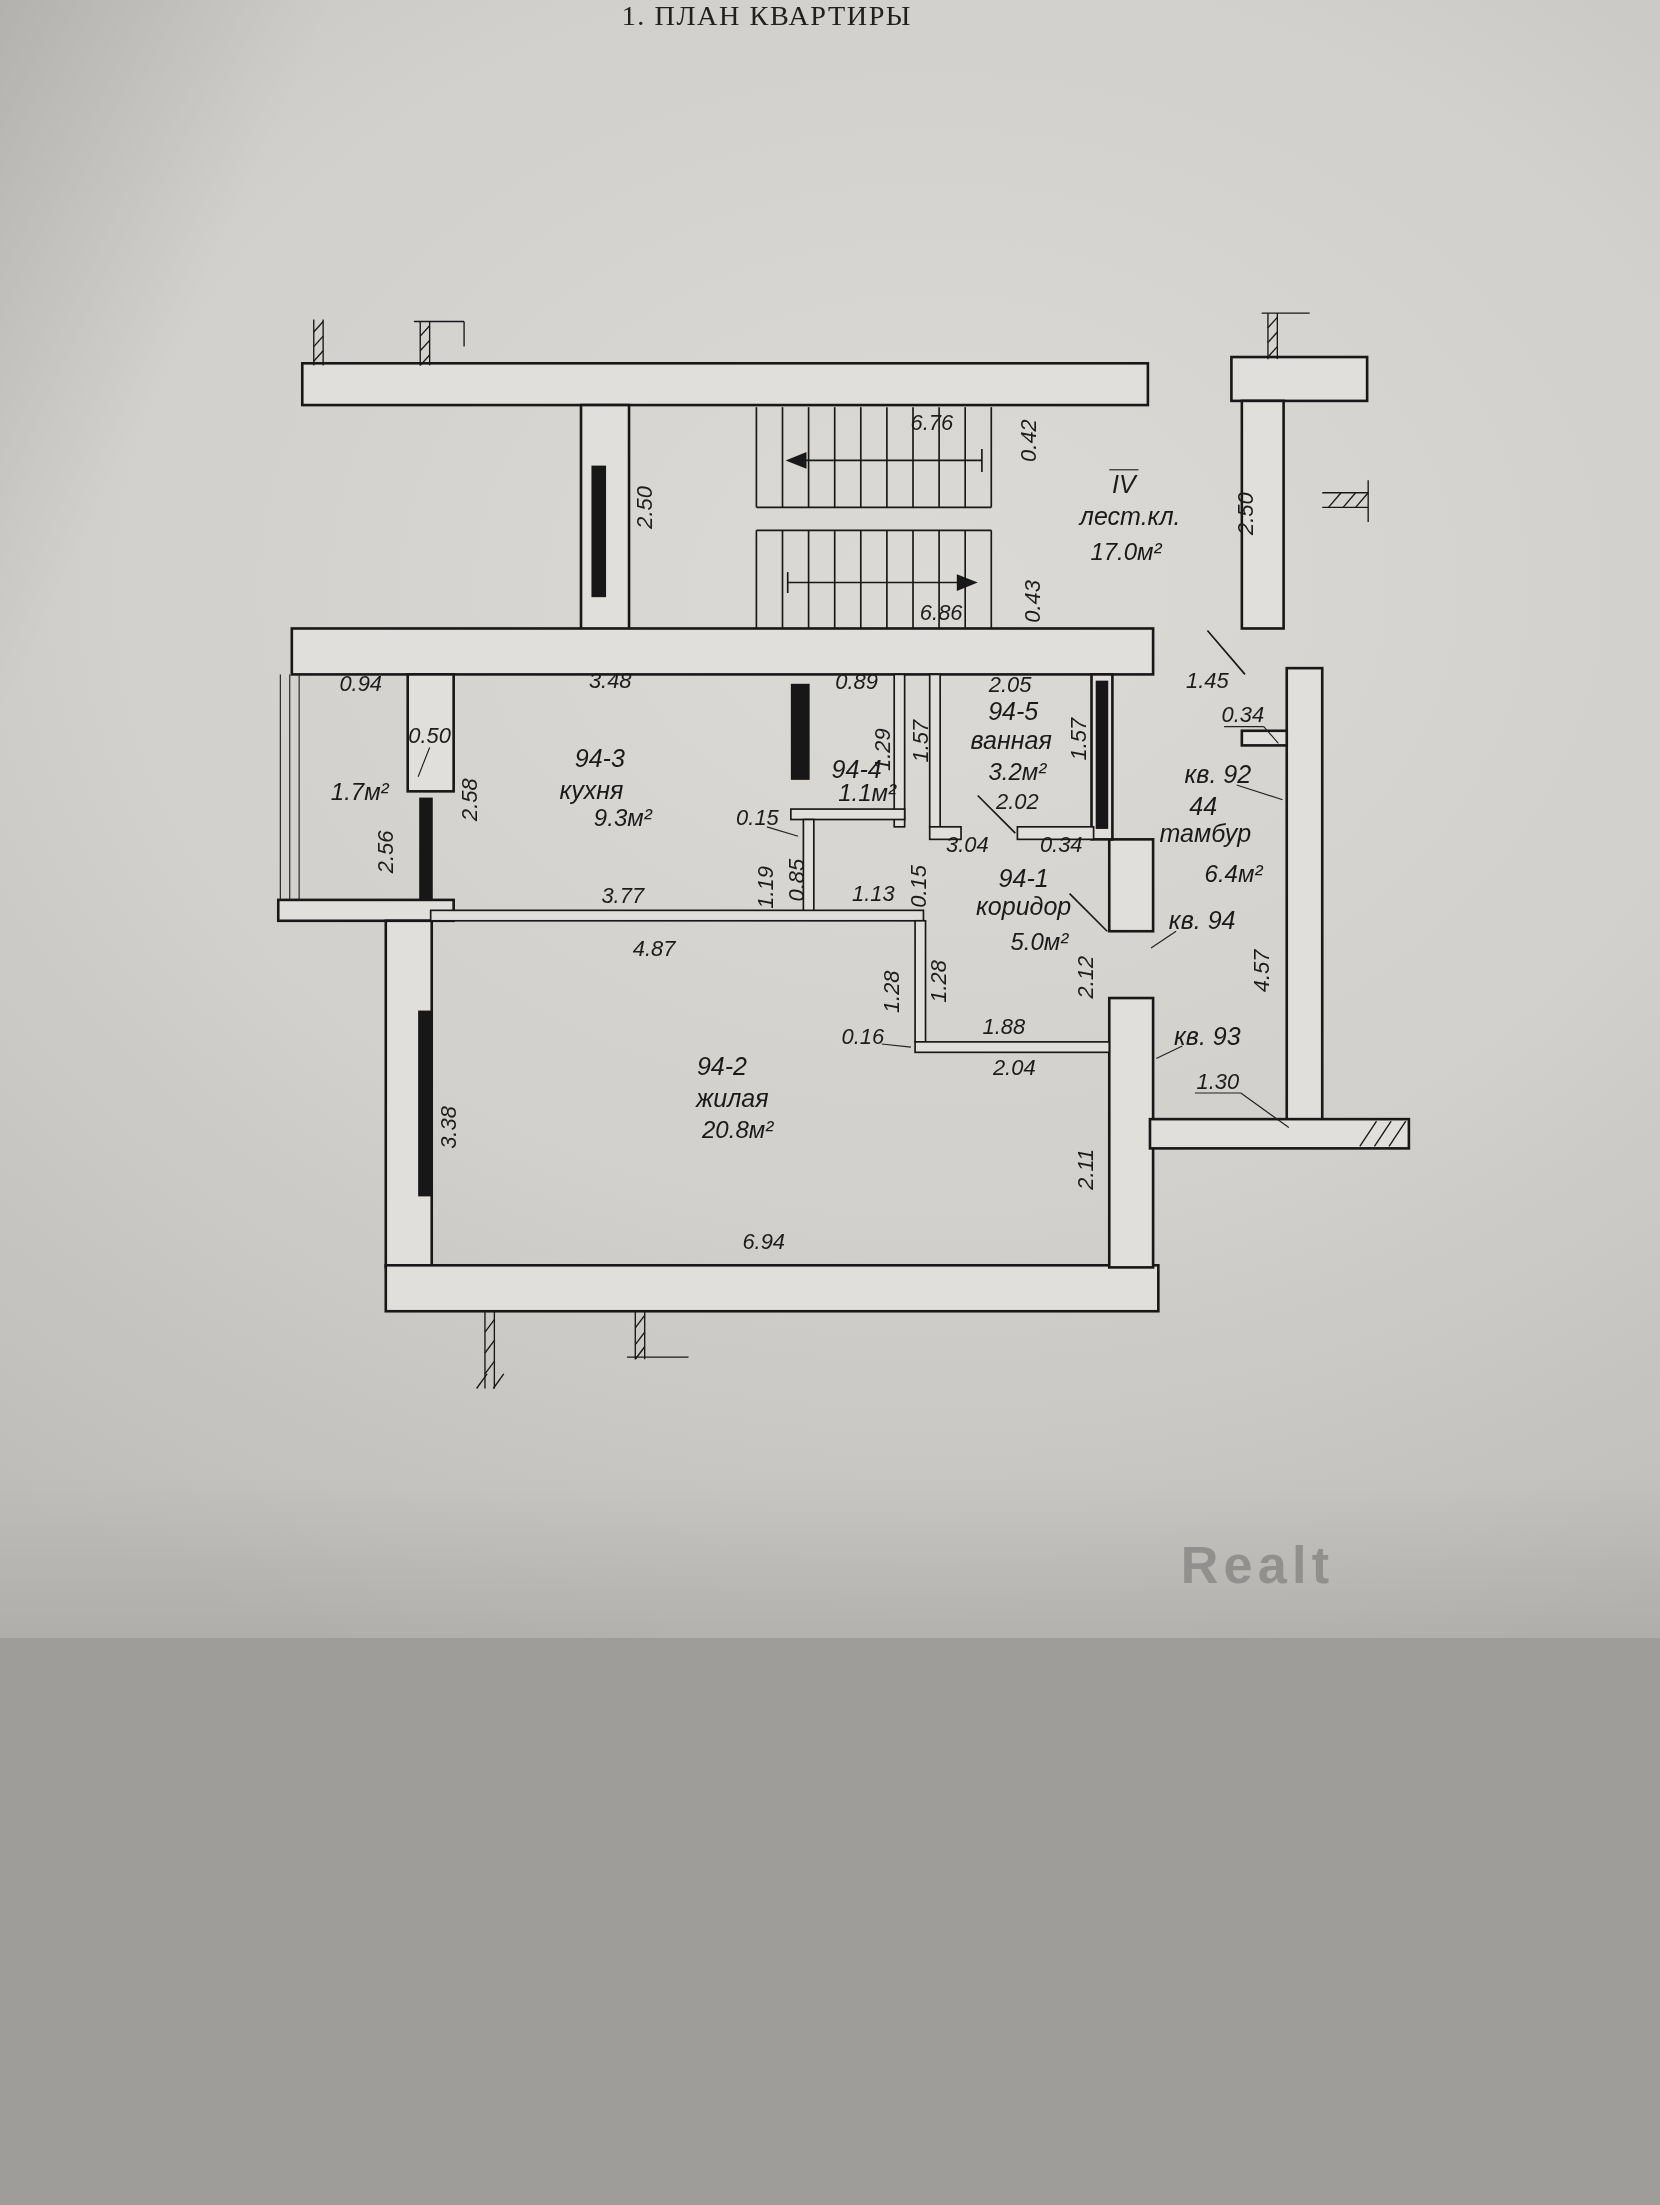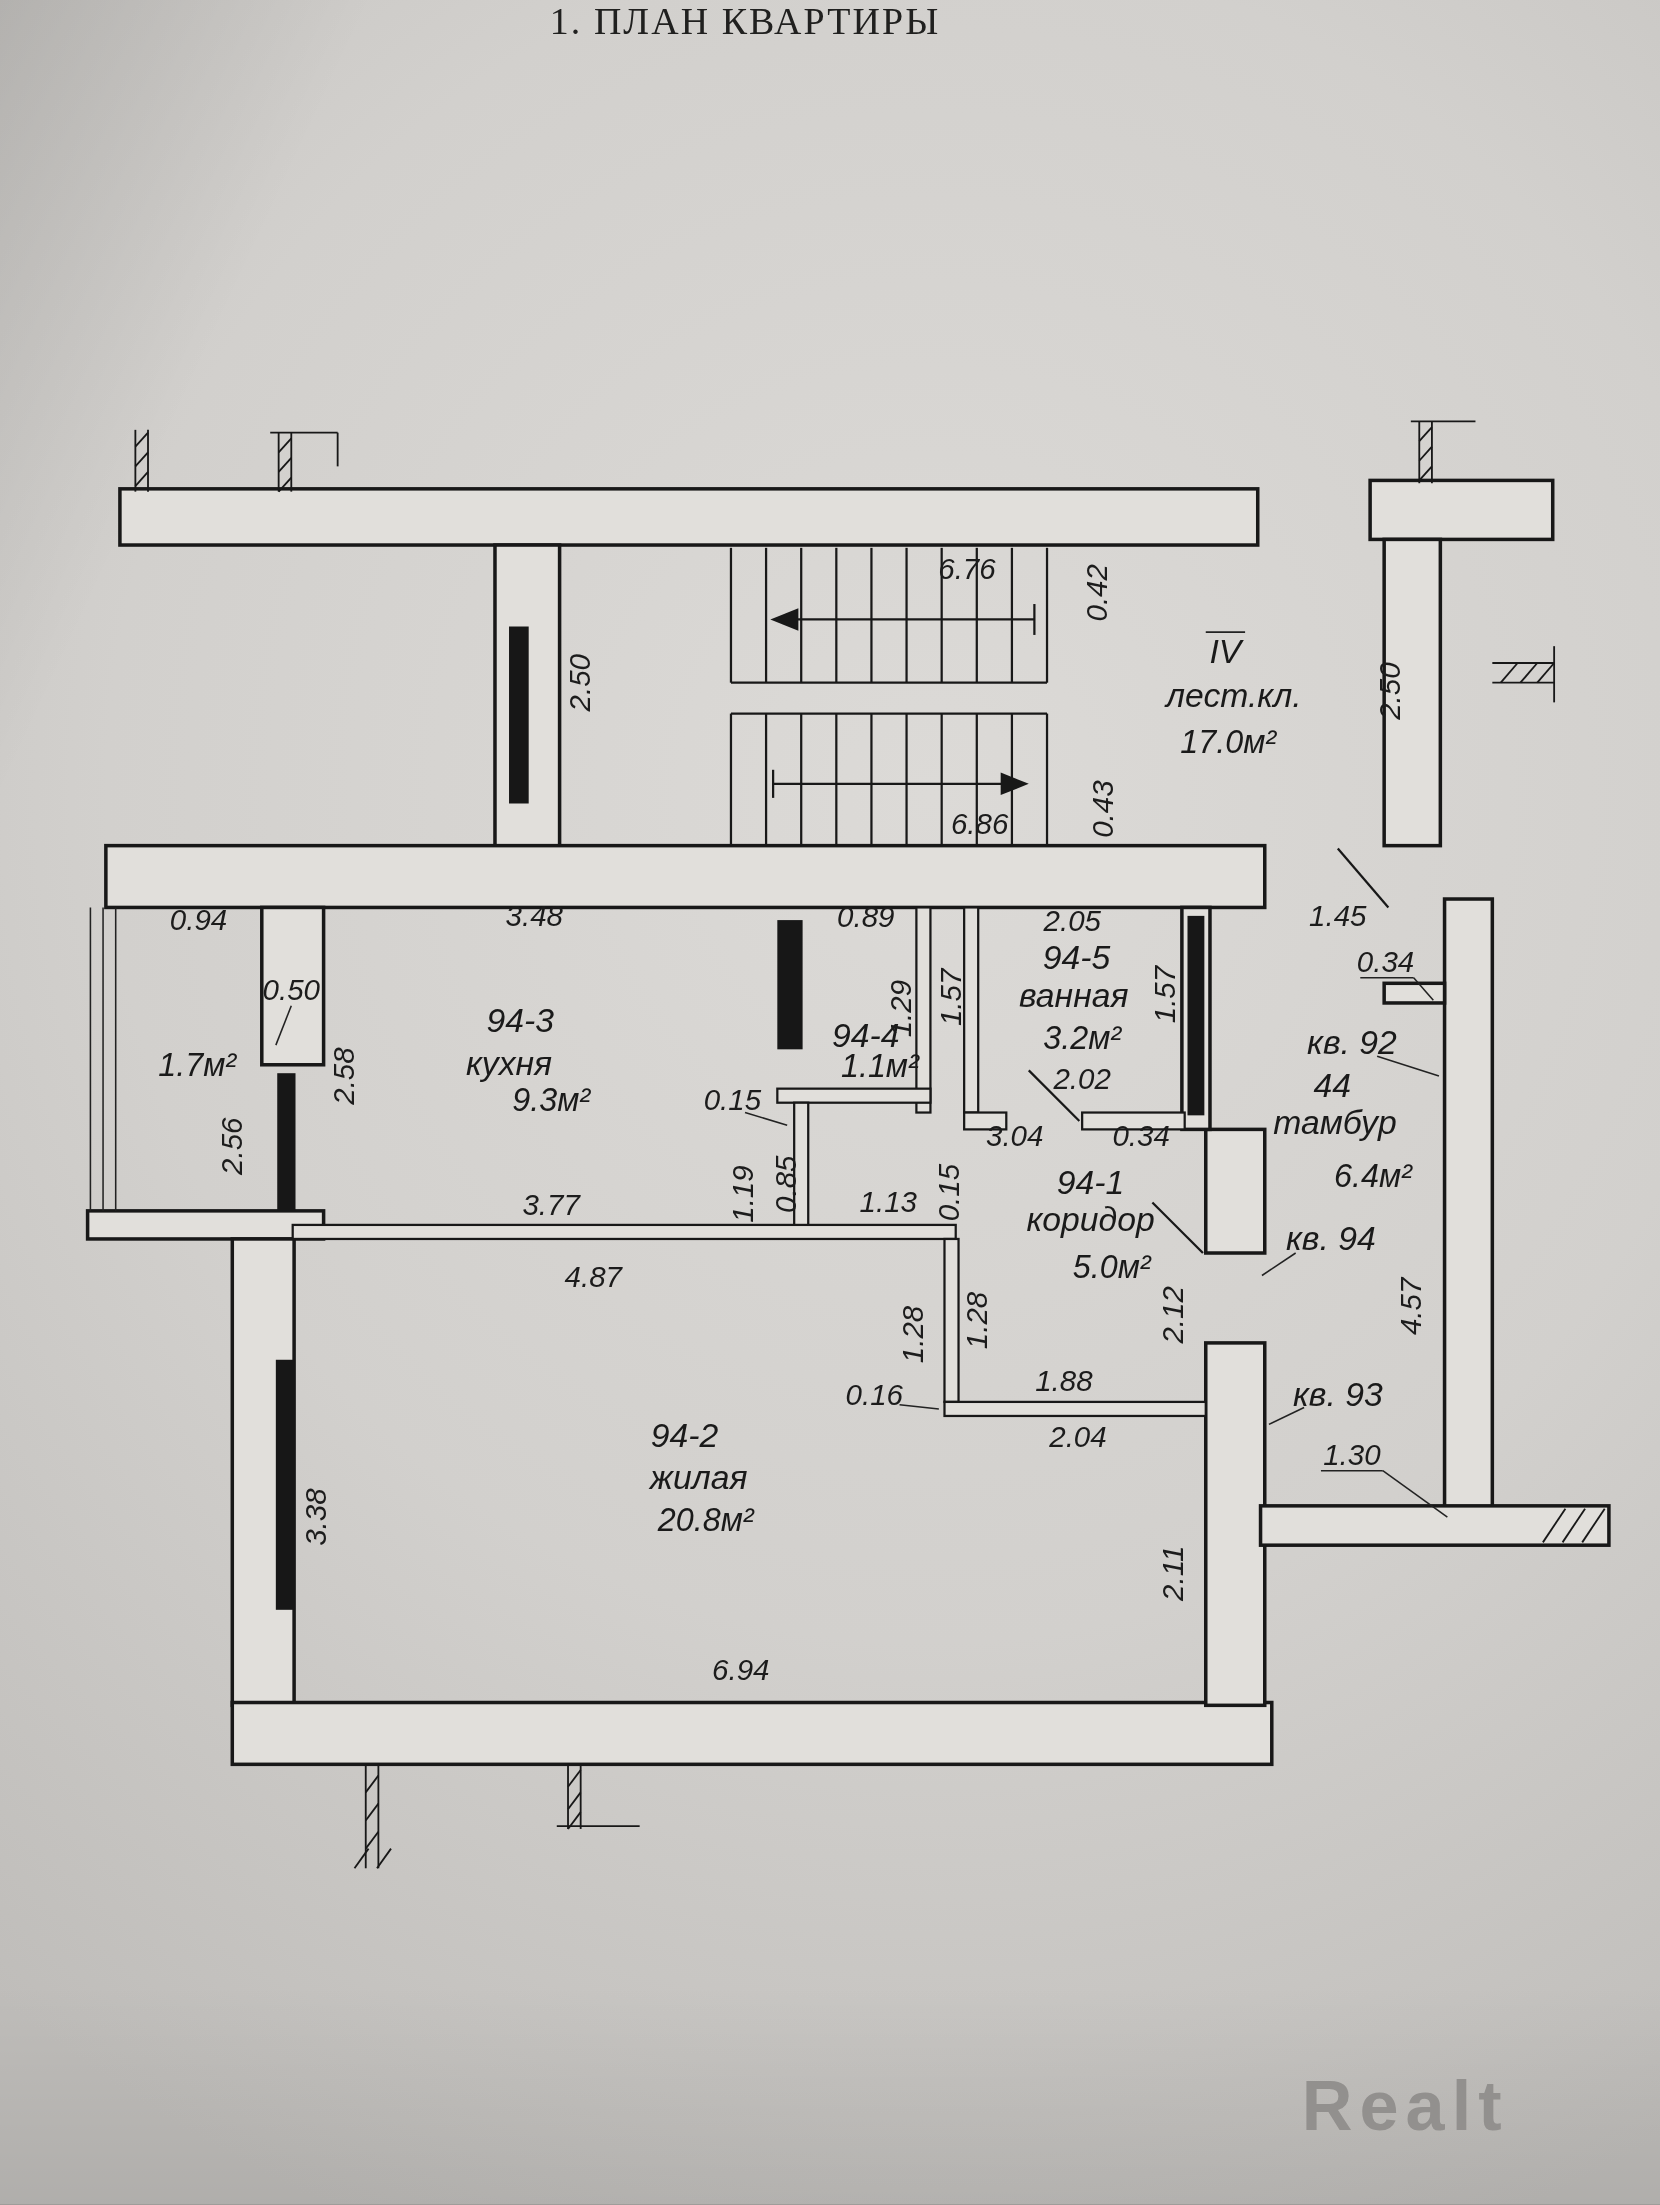--- a/index.html
+++ b/index.html
@@ -1,17 +1,17 @@
 <!DOCTYPE html>
 <html style="font-size:8.6px"><head>
 <meta charset="utf-8">
 <style>
   html,body{margin:0;padding:0;background:#9f9d9a;}
   .page{
-    width:1660px;height:2204px;position:relative;overflow:hidden;
+    width:1660px;height:1638px;position:relative;overflow:hidden;
     background:
       radial-gradient(90% 70% at 56% 36%, #dcdad7 0%, #d2d0cd 55%, #bfbdba 100%);
   }
   .page::after{
     content:"";position:absolute;inset:0;pointer-events:none;
     background:linear-gradient(115deg, rgba(0,0,0,.10) 0%, rgba(0,0,0,0) 14%),
                linear-gradient(0deg, rgba(0,0,0,.08) 0%, rgba(0,0,0,0) 10%);
   }
   svg{width:100%;height:100%;display:block;position:relative;z-index:1;}
   .title{font:27px "Liberation Serif", serif; fill:#20201f; letter-spacing:1.5px;}

